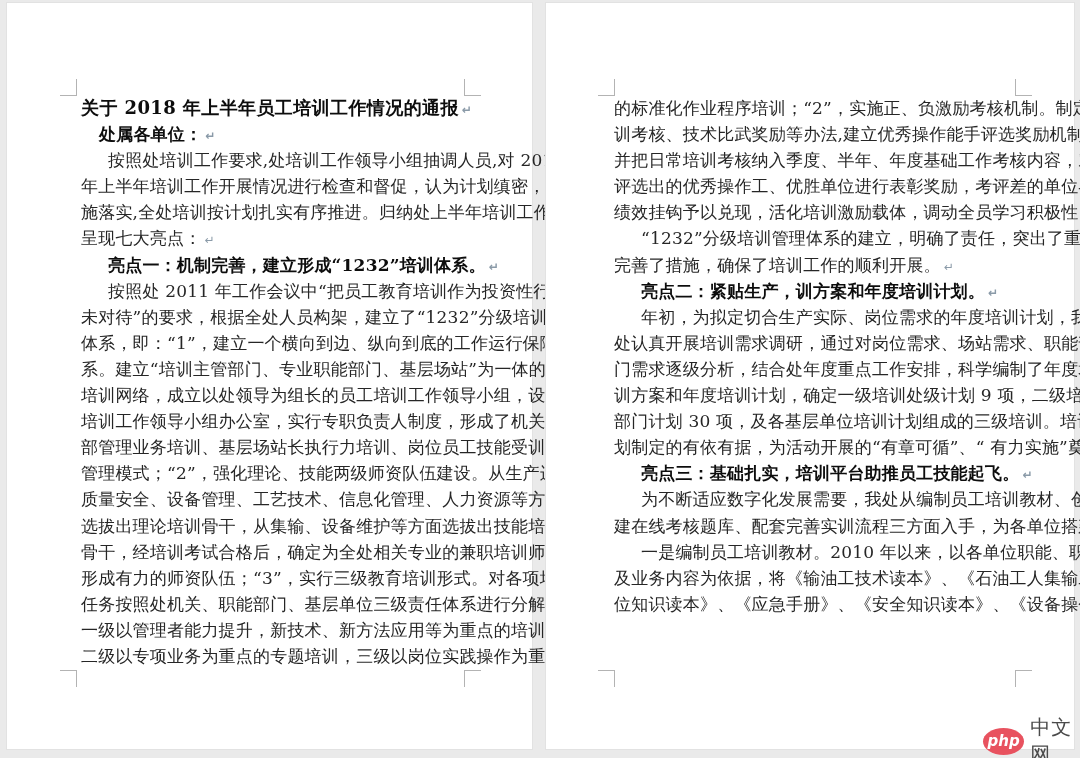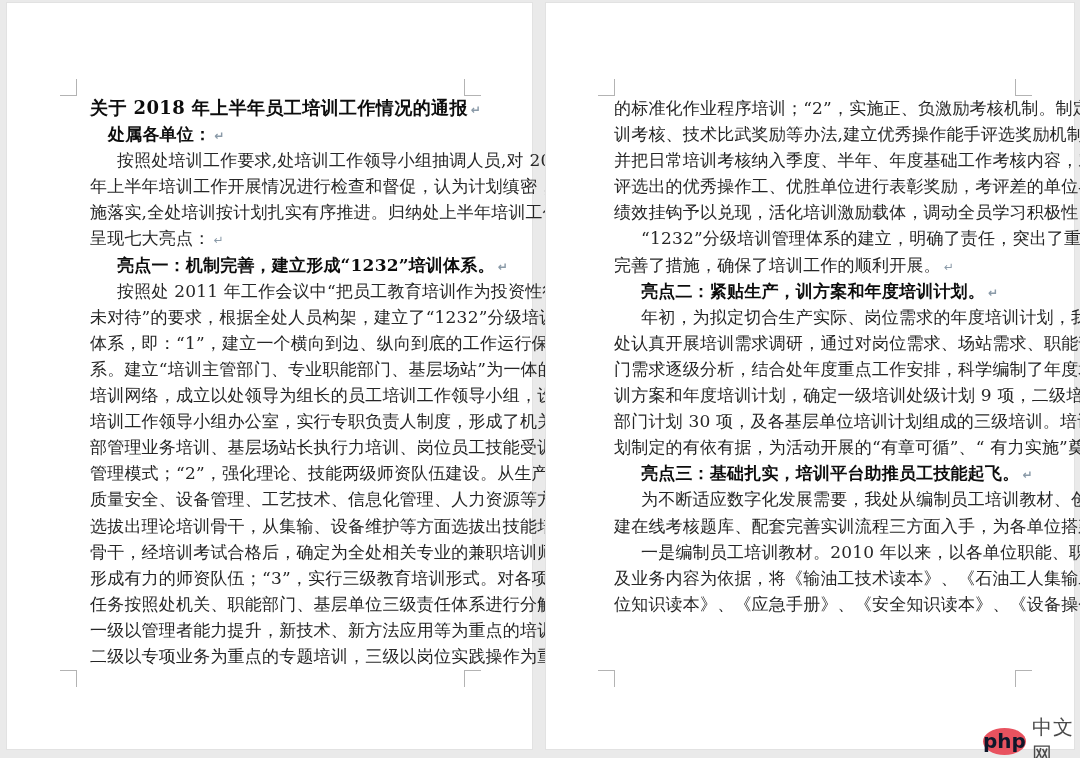--- a/index.html
+++ b/index.html
@@ -10,21 +10,21 @@
     position:relative;overflow:hidden;
   }
   .stage{position:absolute;inset:0;}
   .page{
     position:absolute;top:2px;height:748px;background:#ffffff;
     border:1px solid #e2e2e2;box-sizing:border-box;
   }
   #page1{left:6px;width:527px;}
   #page2{left:545px;width:530px;}
   .textarea{position:absolute;}
-  #page1 .textarea{left:83px;top:92px;width:390px;}
+  #page1 .textarea{left:74px;top:92px;width:390px;}
   #page2 .textarea{left:68px;top:92px;width:401px;}
   .line{
     height:26.1px;line-height:26.1px;white-space:nowrap;
     font-size:17px;color:#262626;letter-spacing:0.2px;
   }
   .line.title{text-align:center;font-weight:bold;font-size:18px;color:#0d0d0d;letter-spacing:0.4px;}
   .line.salutation{font-weight:bold;color:#0d0d0d;text-indent:18px;}
   .line.heading{font-weight:bold;color:#0d0d0d;text-indent:27px;}
   .line.indent{text-indent:27px;}
   .pmark{
@@ -47,21 +47,21 @@
   #page2 .cmark.br{left:469px;top:667px;}
   
   .watermark{
     position:absolute;left:983px;top:714px;
     display:flex;align-items:center;cursor:pointer;
     font-family:"DejaVu Sans","Liberation Sans",sans-serif;
   }
   .logo-ellipse{
     display:inline-block;width:52px;height:27px;border-radius:50%;
     background:#e8525f;
-    color:#0f172a;font-weight:bold;font-size:20px;
+    color:#ffffff;font-style:italic;font-weight:bold;font-size:15px;
     text-align:center;line-height:26px;
   }
   .logo-site{
     margin-left:6px;color:#4a4a4a;font-size:20px;font-weight:500;
     letter-spacing:1px;
   }
 </style>
 </head>
 <body>
 

